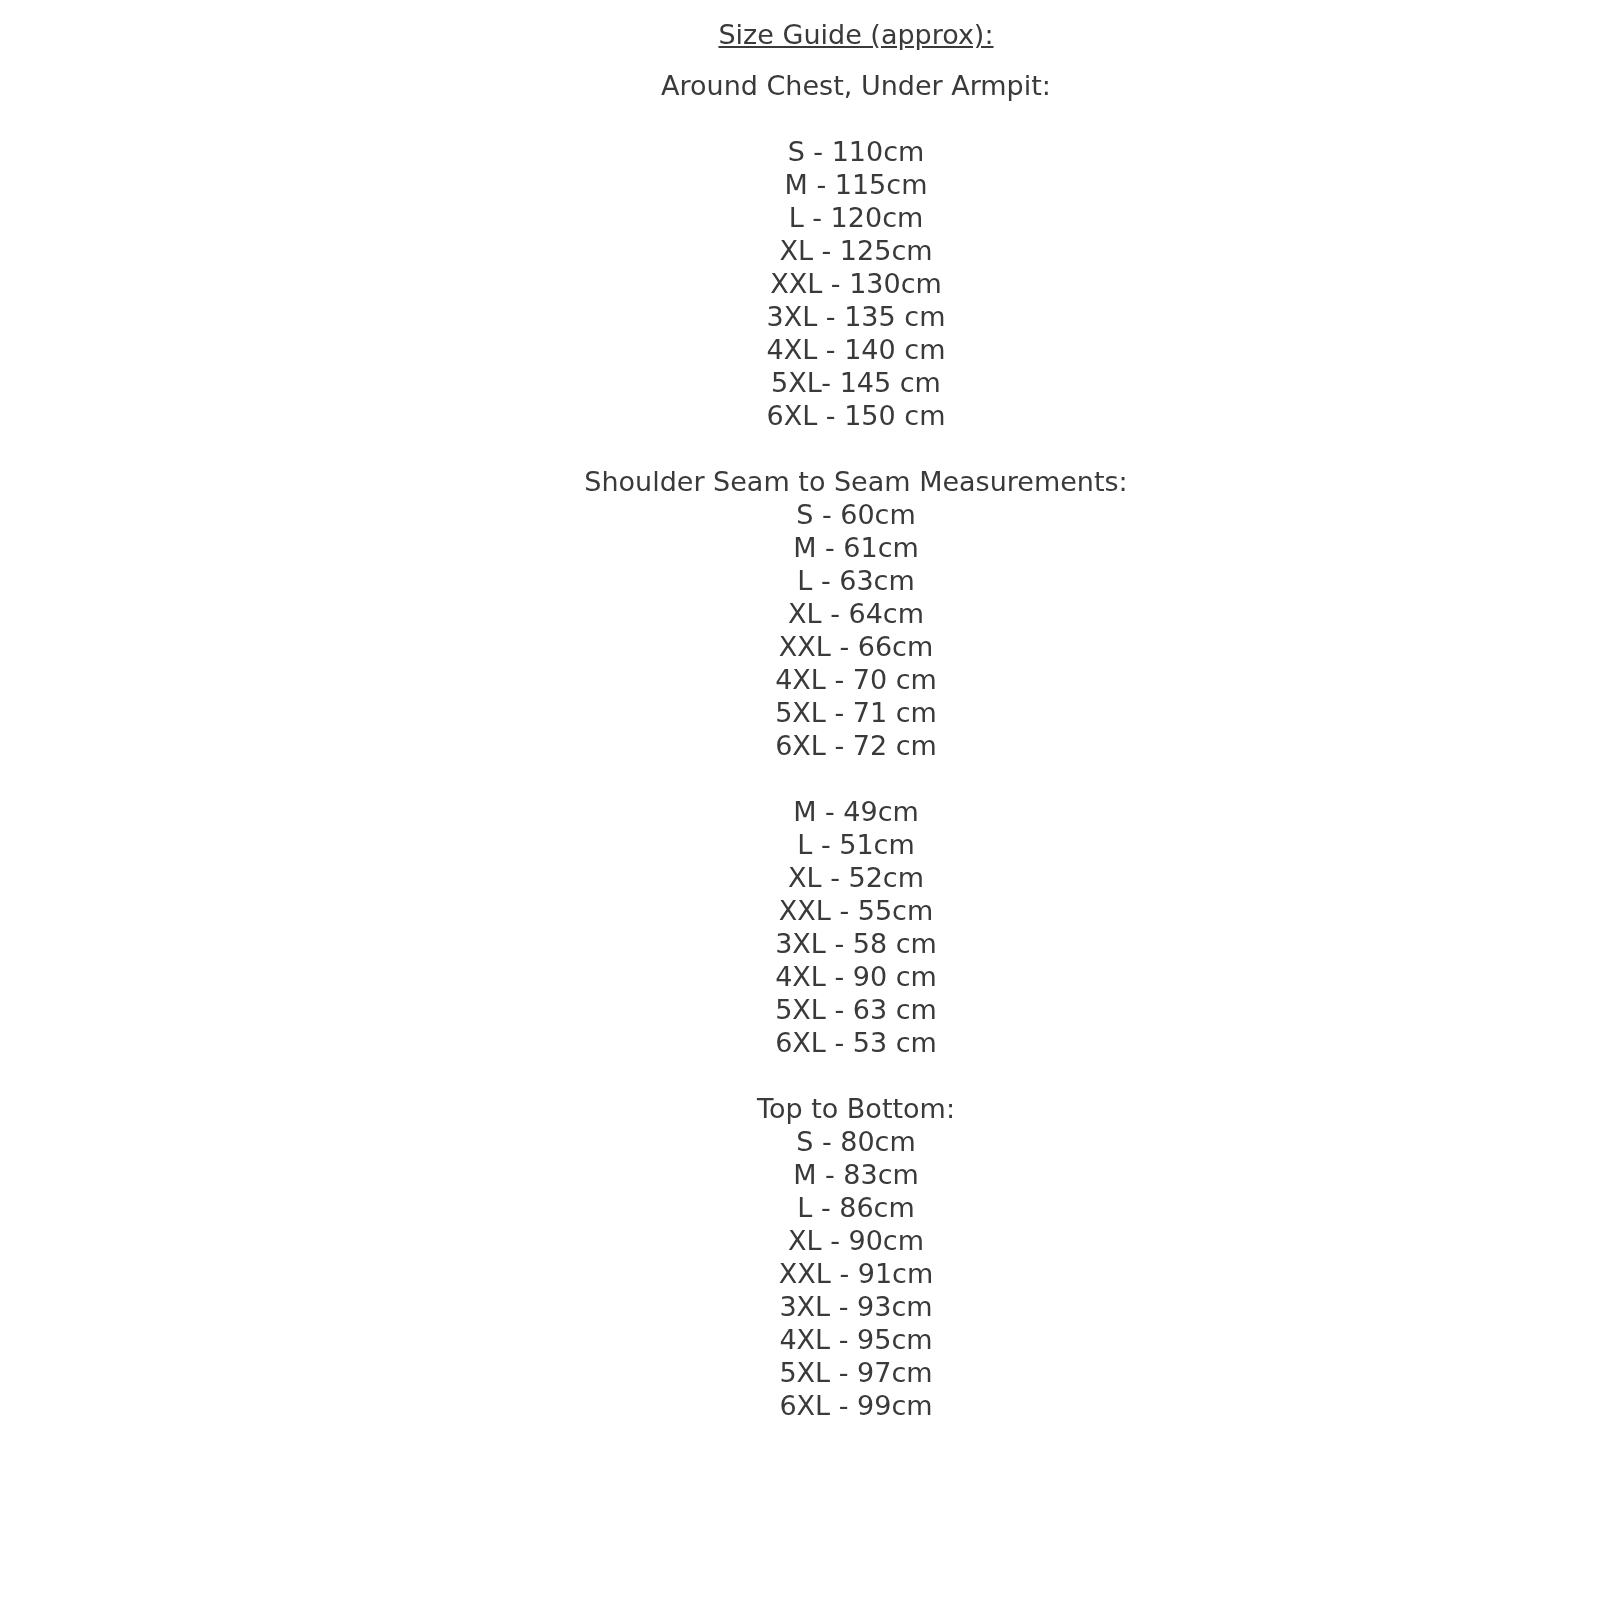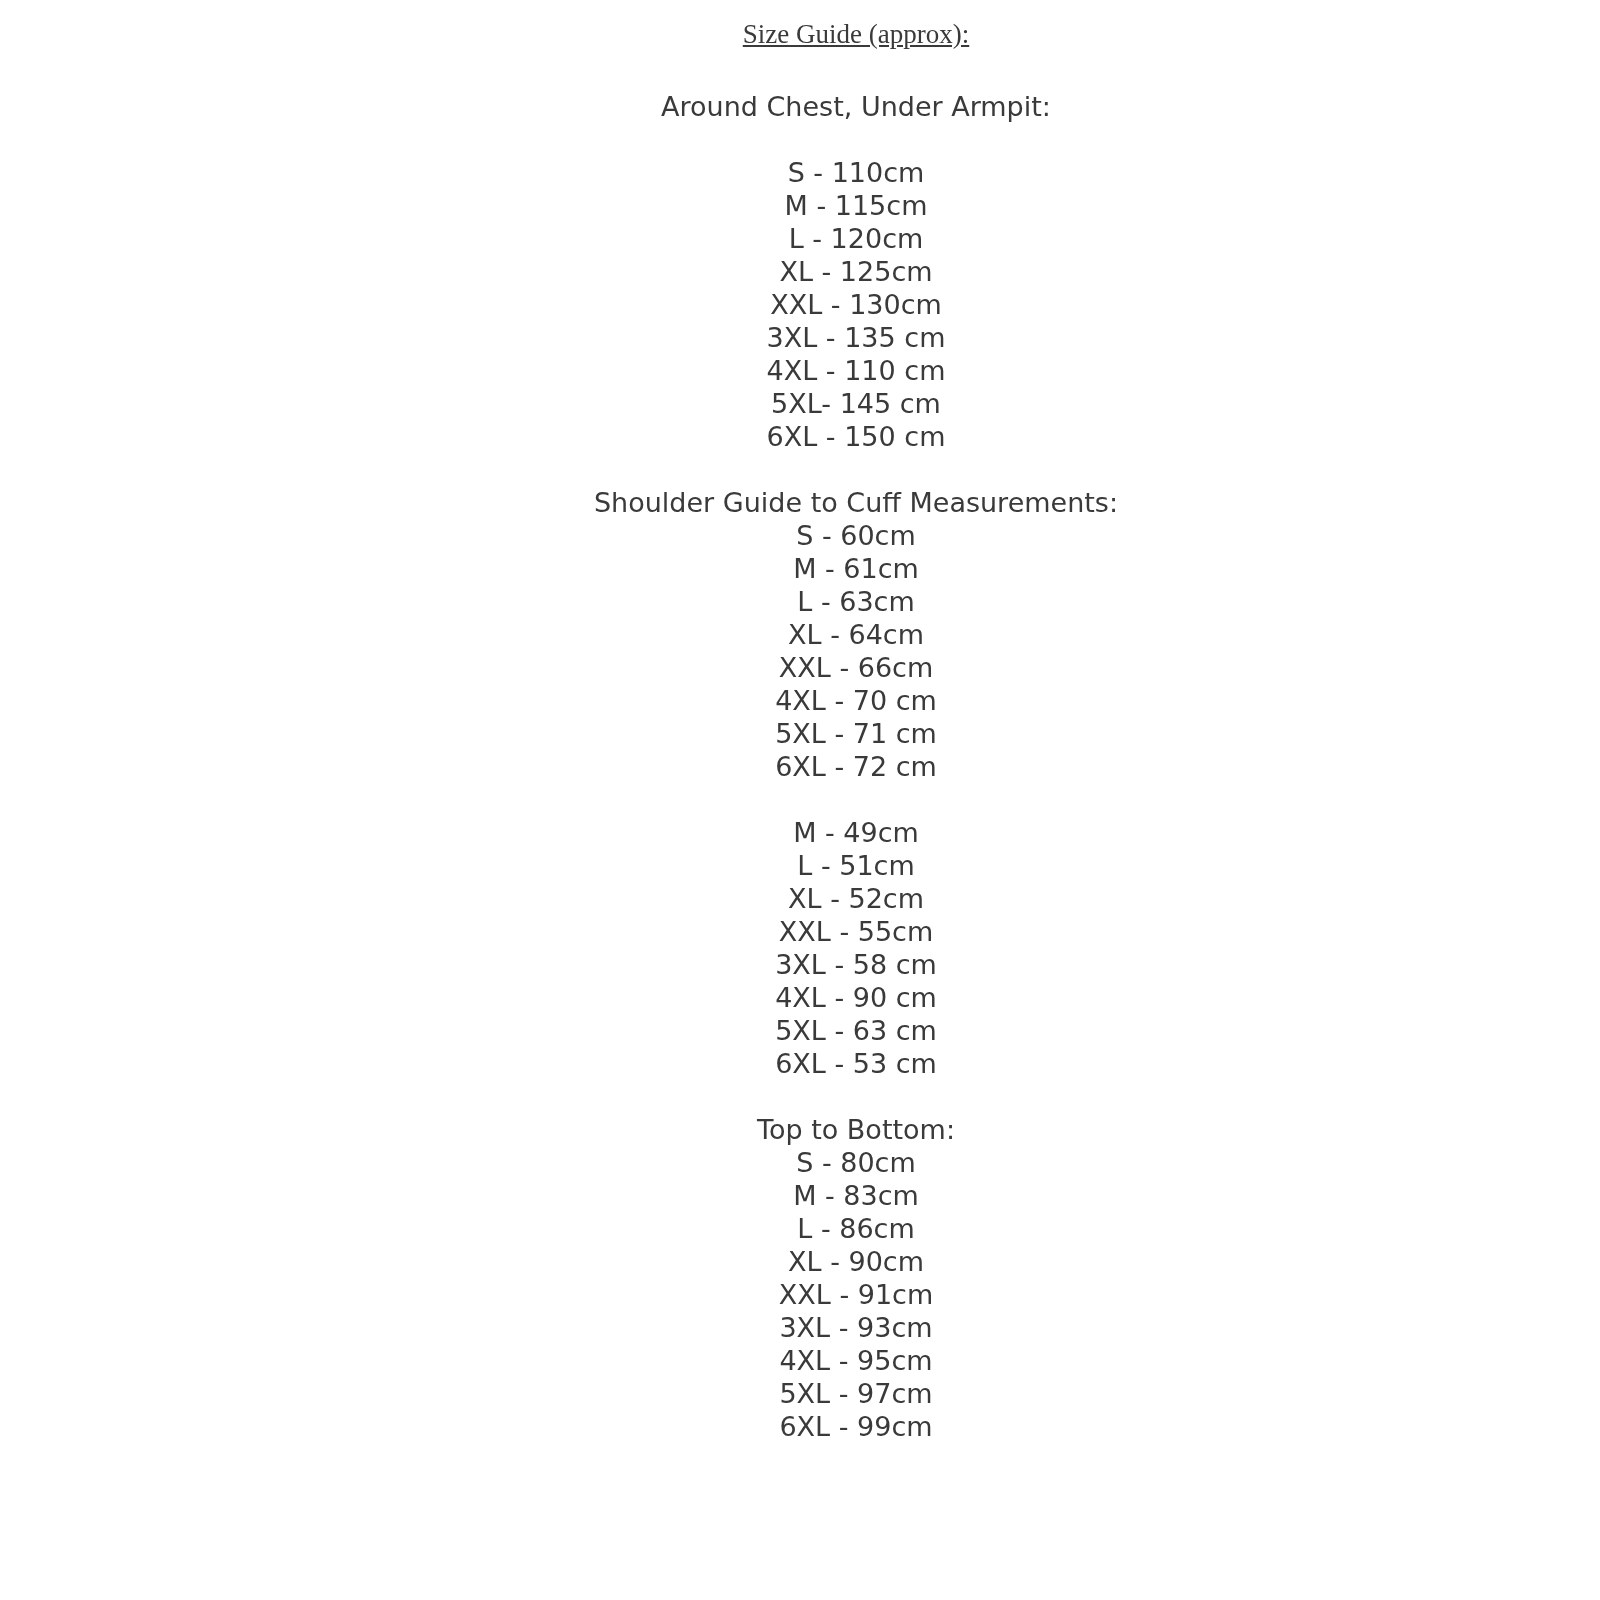--- a/index.html
+++ b/index.html
@@ -18,22 +18,21 @@
     -webkit-font-smoothing: antialiased;
   }
   .content {
     padding-top: 18px;
     margin-left: 112px;
     width: 1488px;
     text-align: center;
   }
   .title {
     text-decoration: underline;
-    margin-bottom: 39px; 
-    font-family: Liberation Serif, serif;
+    margin-bottom: 18px; 
   }
   .section + .section {
     padding-top: 33px; 
   }
   .heading.gap-after {
     margin-bottom: 33px; 
   }
   .line {
     white-space: pre;
   }
@@ -46,27 +45,27 @@
   <div class="title">Size Guide (approx):</div>
 
   <div class="section">
     <div class="heading gap-after">Around Chest, Under Armpit:</div>
     <div class="line">S - 110cm</div>
     <div class="line">M - 115cm</div>
     <div class="line">L - 120cm</div>
     <div class="line">XL - 125cm</div>
     <div class="line">XXL - 130cm</div>
     <div class="line">3XL - 135 cm</div>
-    <div class="line">4XL - 110 cm</div>
+    <div class="line">4XL - 140 cm</div>
     <div class="line">5XL- 145 cm</div>
     <div class="line">6XL - 150 cm</div>
   </div>
 
   <div class="section">
-    <div class="heading">Shoulder Guide to Cuff Measurements:</div>
+    <div class="heading">Shoulder Seam to Seam Measurements:</div>
     <div class="line">S - 60cm</div>
     <div class="line">M - 61cm</div>
     <div class="line">L - 63cm</div>
     <div class="line">XL - 64cm</div>
     <div class="line">XXL - 66cm</div>
     <div class="line">4XL - 70 cm</div>
     <div class="line">5XL - 71 cm</div>
     <div class="line">6XL - 72 cm</div>
   </div>
 

